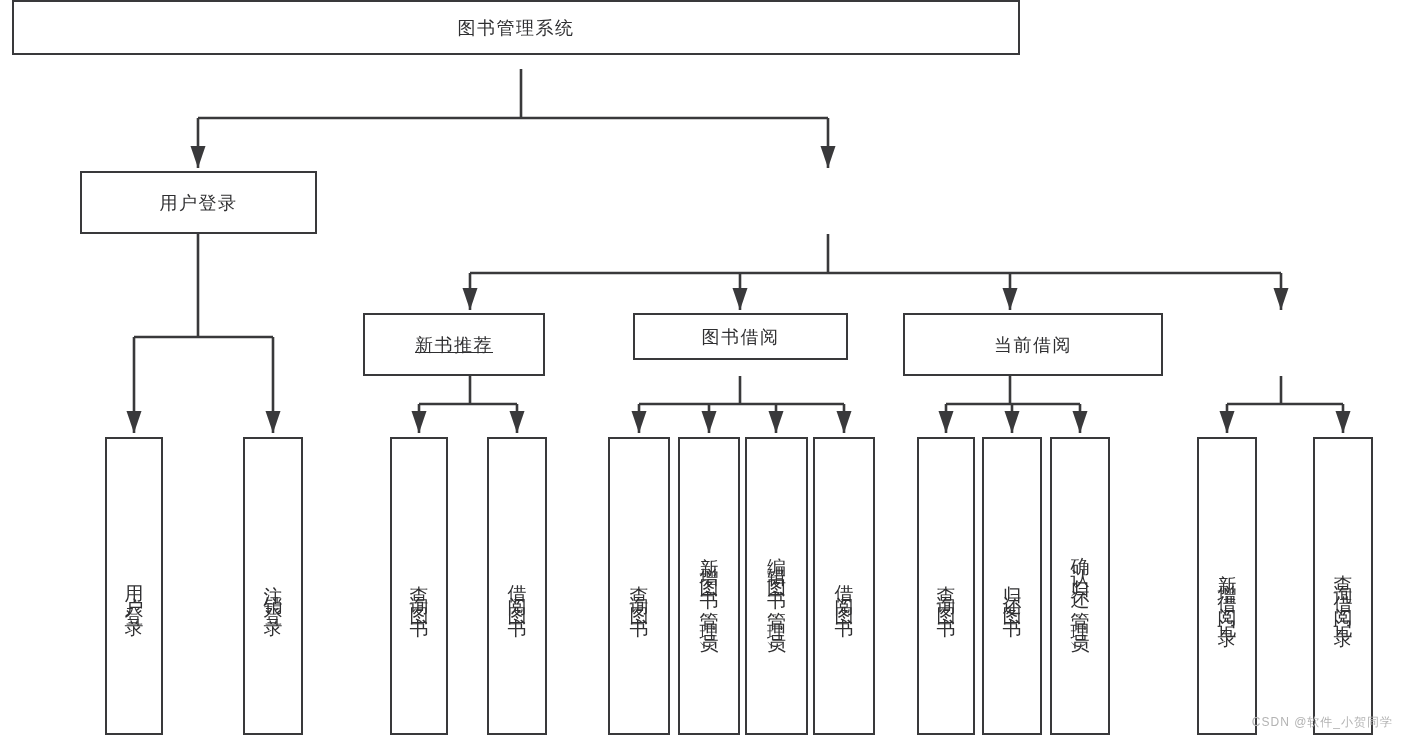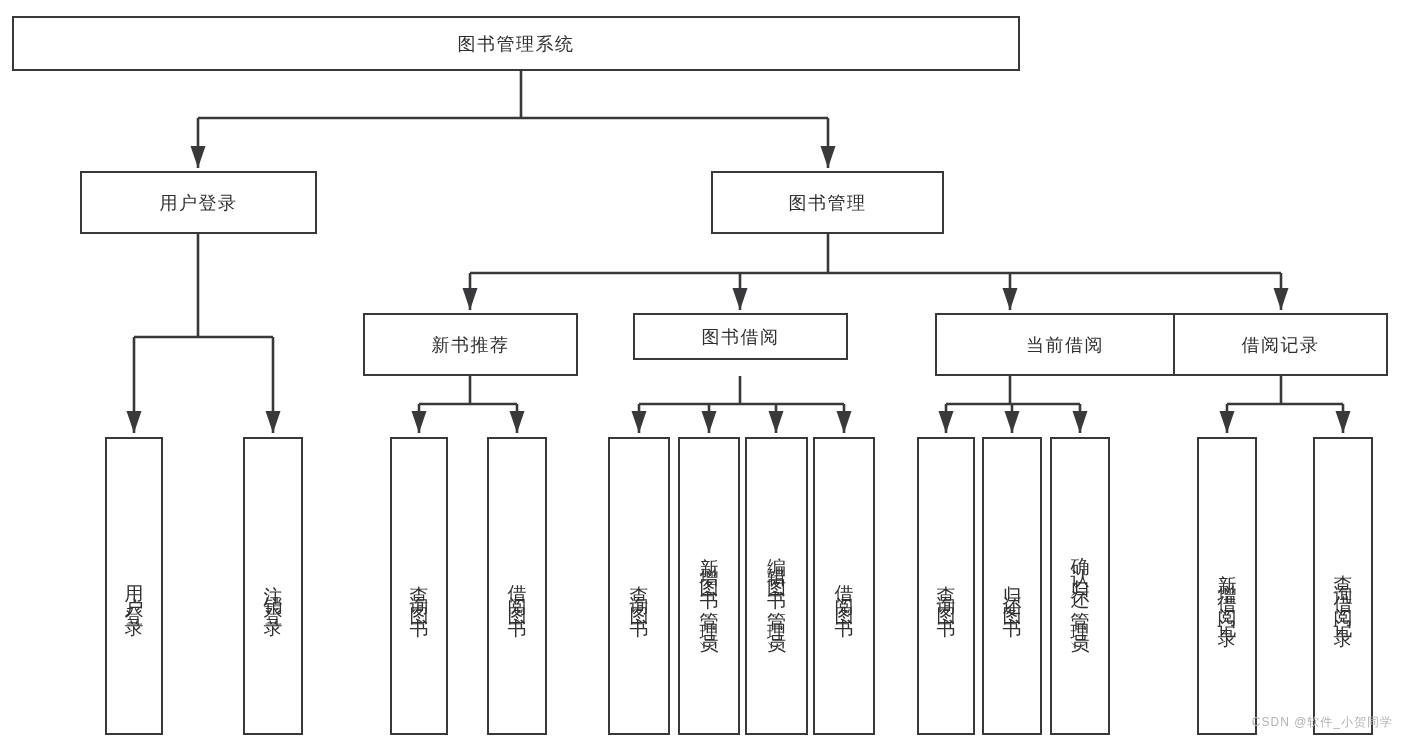--- a/index.html
+++ b/index.html
@@ -93,29 +93,27 @@
     <path class="wire" d="M946,404 V433" marker-end="url(#arw)"></path>
     <path class="wire" d="M1012,404 V433" marker-end="url(#arw)"></path>
     <path class="wire" d="M1080,404 V433" marker-end="url(#arw)"></path>
 
     <path class="wire" d="M1281,376 V404"></path>
     <path class="wire" d="M1227,404 H1343"></path>
     <path class="wire" d="M1227,404 V433" marker-end="url(#arw)"></path>
     <path class="wire" d="M1343,404 V433" marker-end="url(#arw)"></path>
   </svg>
 
-  <div class="hnode" style="left:12px;top:16px;width:1008px;height:55px;">图书管理系统</div>
+  <div class="hnode" style="left:12px;top:0;width:1008px;height:55px;">图书管理系统</div>
 
   <div class="hnode" style="left:80px;top:171px;width:237px;height:63px;">用户登录</div>
-  <div class="hnode" style="left:711px;top:171px;width:233px;height:63px;">图书管理</div>
 
-  <div class="hnode" style="left:363px;top:313px;width:215px;height:63px;">新书推荐</div>
+  <div class="hnode" style="left:363px;top:313px;width:182px;height:63px;text-decoration:underline;">新书推荐</div>
   <div class="hnode" style="left:633px;top:313px;width:215px;height:47px;">图书借阅</div>
-  <div class="hnode" style="left:903px;top:313px;width:260px;height:63px;margin-left:32px;">当前借阅</div>
-  <div class="hnode" style="left:1173px;top:313px;width:215px;height:63px;">借阅记录</div>
+  <div class="hnode" style="left:903px;top:313px;width:260px;height:63px;">当前借阅</div>
 
   <div class="vnode" style="left:105px;top:437px;width:58px;height:298px;">
     <span class="vtext">用户登录</span>
   </div>
   <div class="vnode" style="left:243px;top:437px;width:60px;height:298px;">
     <span class="vtext">注销登录</span>
   </div>
 
   <div class="vnode" style="left:390px;top:437px;width:58px;height:298px;">
     <span class="vtext">查询图书</span>

